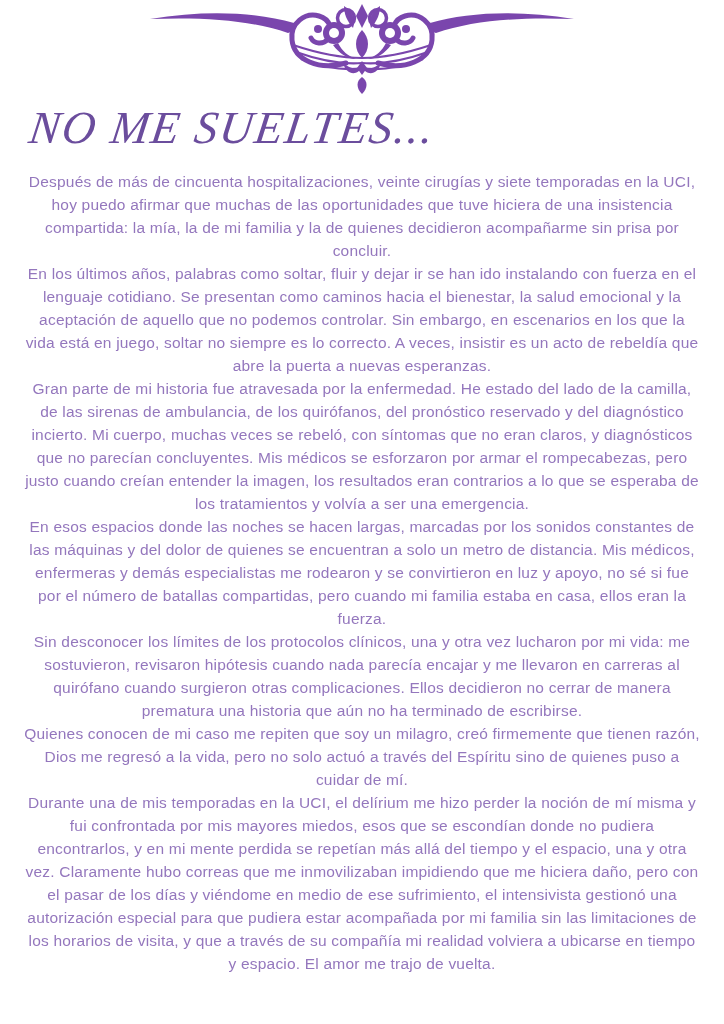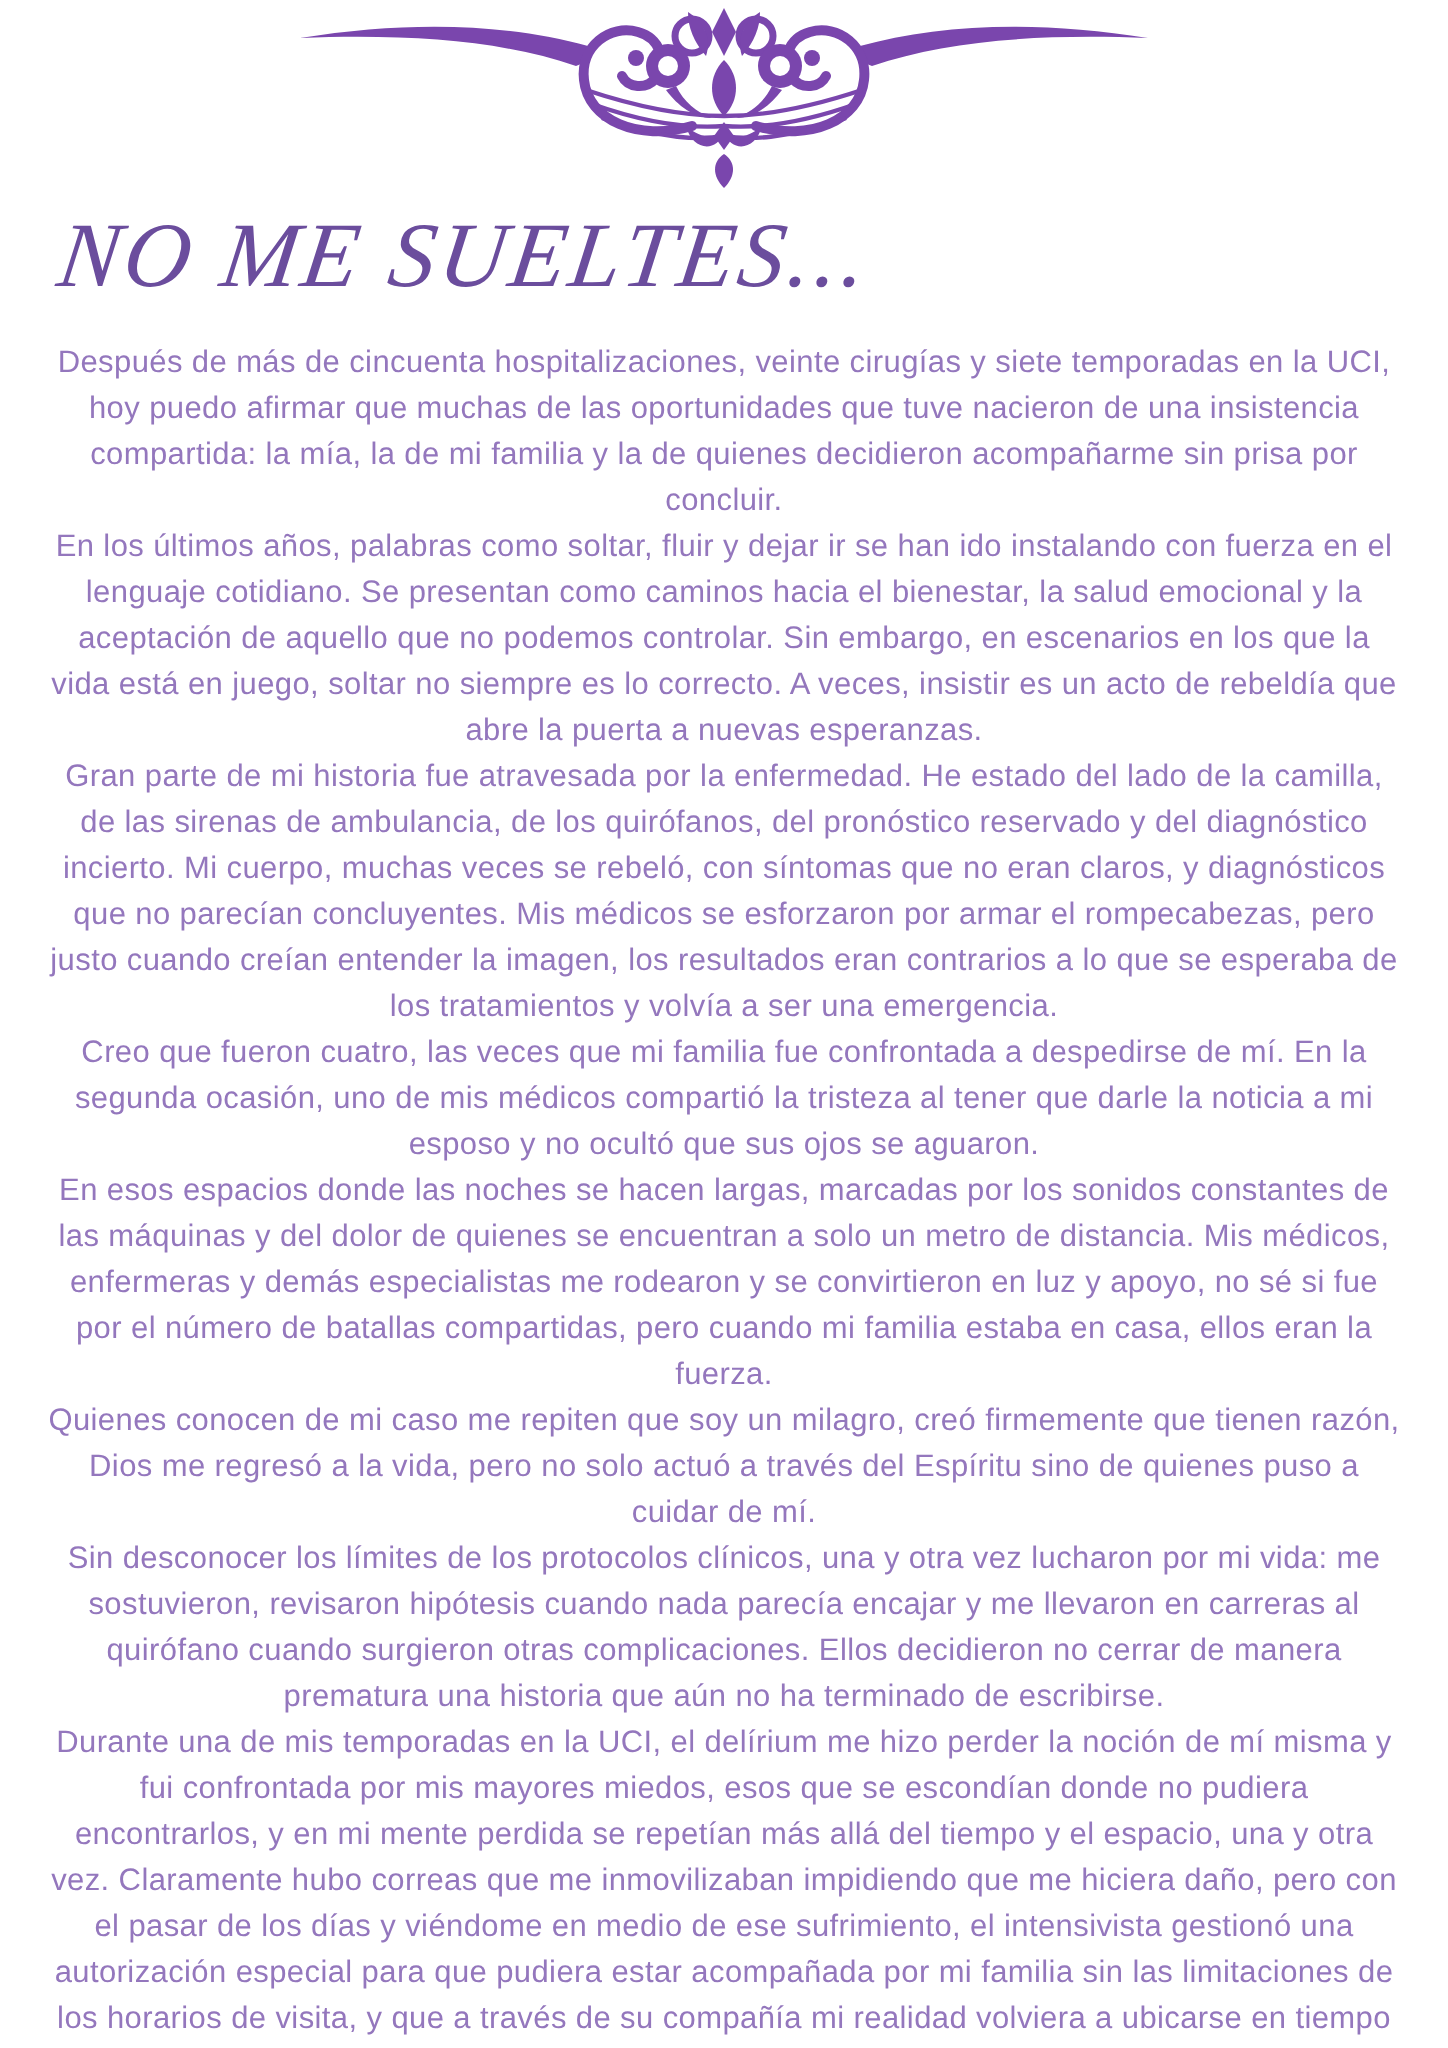--- a/index.html
+++ b/index.html
@@ -84,23 +84,22 @@
         <path d="M215 27 C 223 35 223 47 215 55 C 207 47 207 35 215 27 Z"></path>
         <path d="M215 58 L220 65 L215 72 L210 65 Z"></path>
         <path d="M215 74 C 221 78 221 85 215 91 C 209 85 209 78 215 74 Z"></path>
       </g>
     </svg>
   </div>
 
   <h1 class="page-title">NO ME SUELTES...</h1>
 
   <div class="body-text">
-      <p>Después de más de cincuenta hospitalizaciones, veinte cirugías y siete temporadas en la UCI, hoy puedo afirmar que muchas de las oportunidades que tuve nacieron de una insistencia compartida: la mía, la de mi familia y la de quienes decidieron acompañarme sin prisa por concluir.</p>
+      <p>Después de más de cincuenta hospitalizaciones, veinte cirugías y siete temporadas en la UCI, hoy puedo afirmar que muchas de las oportunidades que tuve hiciera de una insistencia compartida: la mía, la de mi familia y la de quienes decidieron acompañarme sin prisa por concluir.</p>
       <p>En los últimos años, palabras como soltar, fluir y dejar ir se han ido instalando con fuerza en el lenguaje cotidiano. Se presentan como caminos hacia el bienestar, la salud emocional y la aceptación de aquello que no podemos controlar. Sin embargo, en escenarios en los que la vida está en juego, soltar no siempre es lo correcto. A veces, insistir es un acto de rebeldía que abre la puerta a nuevas esperanzas.</p>
       <p>Gran parte de mi historia fue atravesada por la enfermedad. He estado del lado de la camilla, de las sirenas de ambulancia, de los quirófanos, del pronóstico reservado y del diagnóstico incierto. Mi cuerpo, muchas veces se rebeló, con síntomas que no eran claros, y diagnósticos que no parecían concluyentes. Mis médicos se esforzaron por armar el rompecabezas, pero justo cuando creían entender la imagen, los resultados eran contrarios a lo que se esperaba de los tratamientos y volvía a ser una emergencia.</p>
-      <p>Creo que fueron cuatro, las veces que mi familia fue confrontada a despedirse de mí. En la segunda ocasión, uno de mis médicos compartió la tristeza al tener que darle la noticia a mi esposo y no ocultó que sus ojos se aguaron.</p>
       <p>En esos espacios donde las noches se hacen largas, marcadas por los sonidos constantes de las máquinas y del dolor de quienes se encuentran a solo un metro de distancia. Mis médicos, enfermeras y demás especialistas me rodearon y se convirtieron en luz y apoyo, no sé si fue por el número de batallas compartidas, pero cuando mi familia estaba en casa, ellos eran la fuerza.</p>
+      <p>Sin desconocer los límites de los protocolos clínicos, una y otra vez lucharon por mi vida: me sostuvieron, revisaron hipótesis cuando nada parecía encajar y me llevaron en carreras al quirófano cuando surgieron otras complicaciones. Ellos decidieron no cerrar de manera prematura una historia que aún no ha terminado de escribirse.</p>
       <p>Quienes conocen de mi caso me repiten que soy un milagro, creó firmemente que tienen razón, Dios me regresó a la vida, pero no solo actuó a través del Espíritu sino de quienes puso a cuidar de mí.</p>
-      <p>Sin desconocer los límites de los protocolos clínicos, una y otra vez lucharon por mi vida: me sostuvieron, revisaron hipótesis cuando nada parecía encajar y me llevaron en carreras al quirófano cuando surgieron otras complicaciones. Ellos decidieron no cerrar de manera prematura una historia que aún no ha terminado de escribirse.</p>
       <p>Durante una de mis temporadas en la UCI, el delírium me hizo perder la noción de mí misma y fui confrontada por mis mayores miedos, esos que se escondían donde no pudiera encontrarlos, y en mi mente perdida se repetían más allá del tiempo y el espacio, una y otra vez. Claramente hubo correas que me inmovilizaban impidiendo que me hiciera daño, pero con el pasar de los días y viéndome en medio de ese sufrimiento, el intensivista gestionó una autorización especial para que pudiera estar acompañada por mi familia sin las limitaciones de los horarios de visita, y que a través de su compañía mi realidad volviera a ubicarse en tiempo y espacio. El amor me trajo de vuelta.</p>
     </div>
 
 </div>
 
 </body></html>

